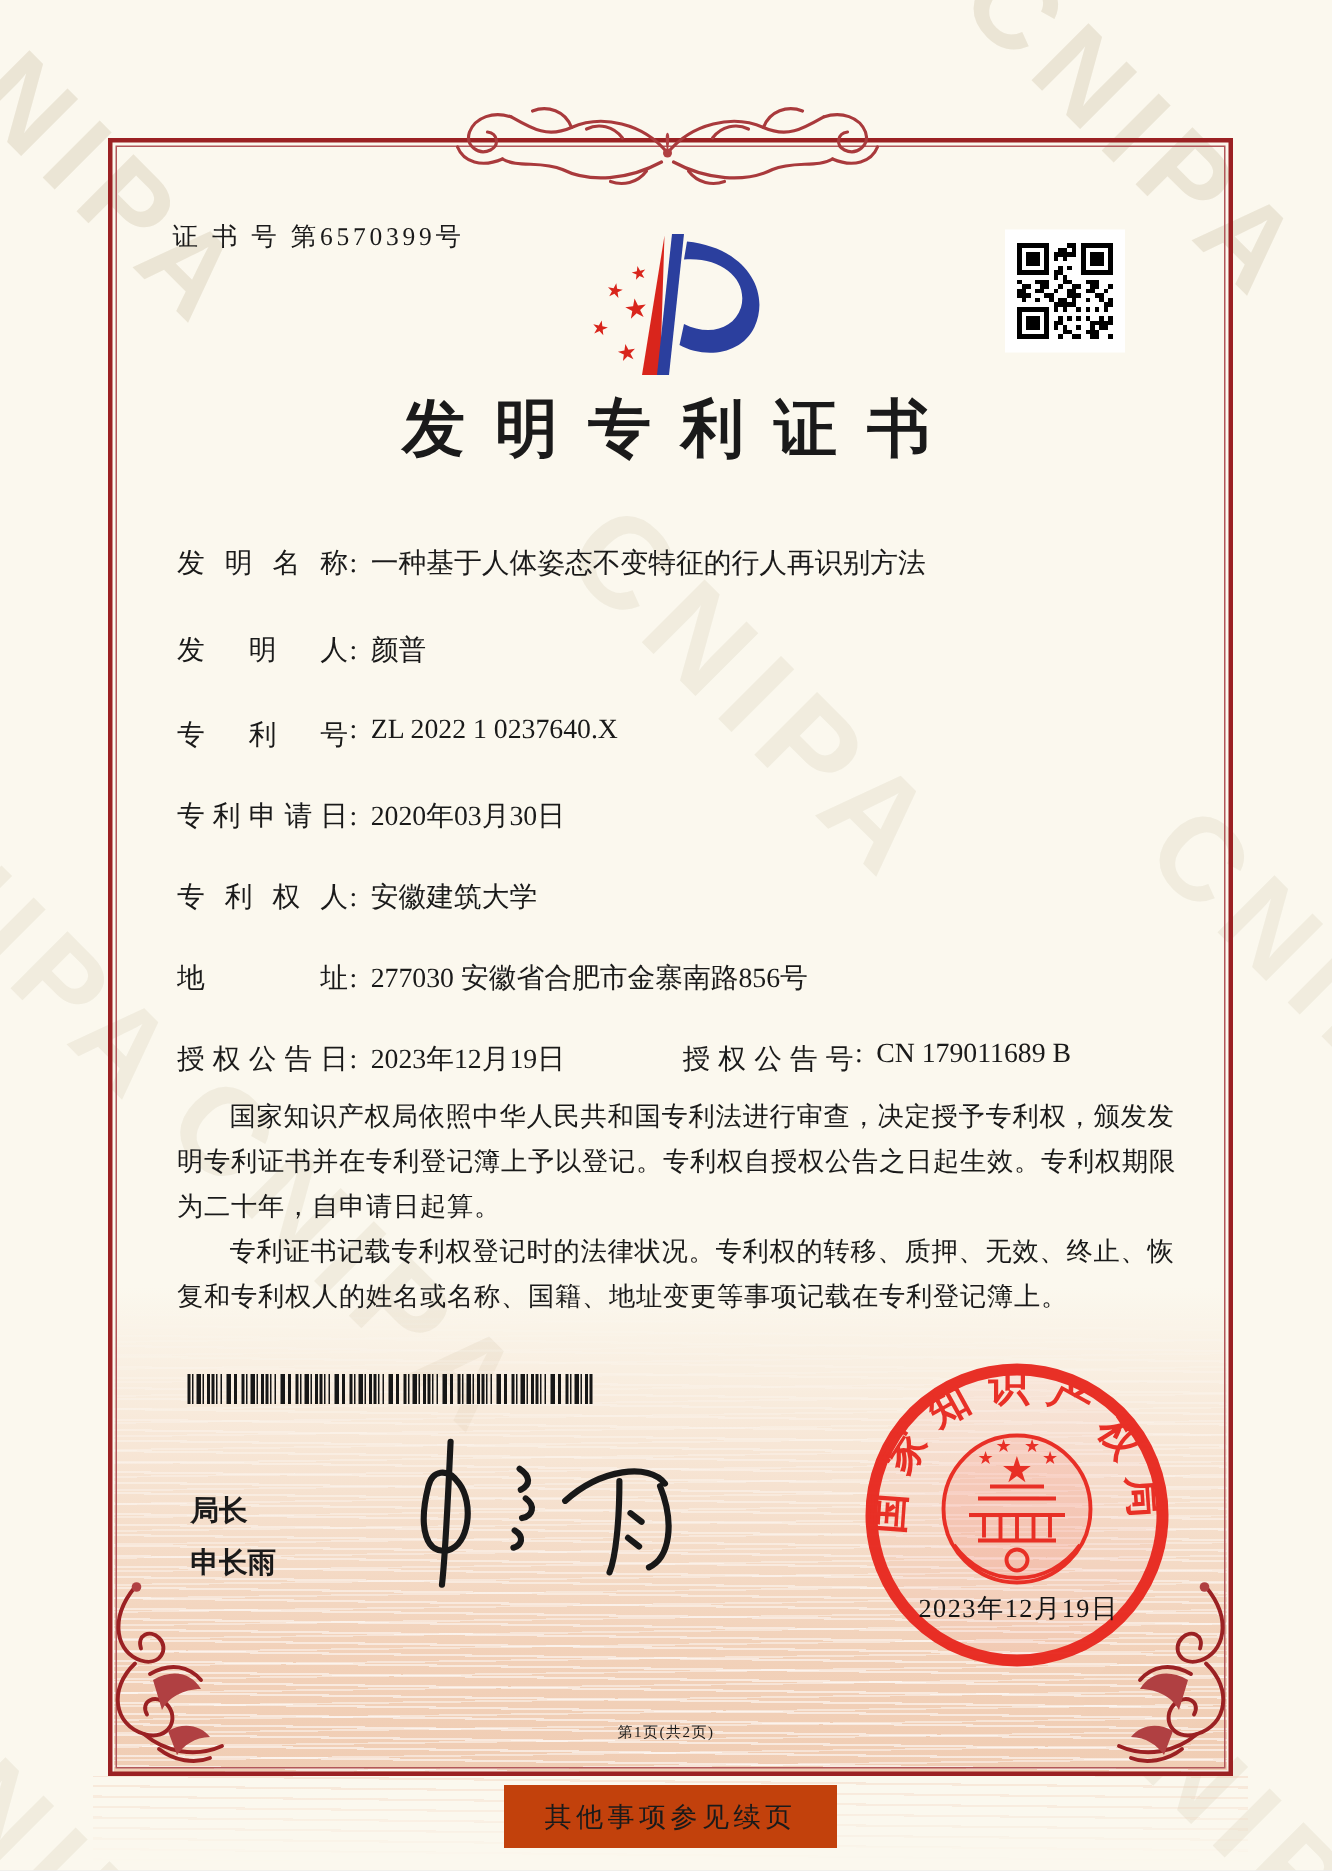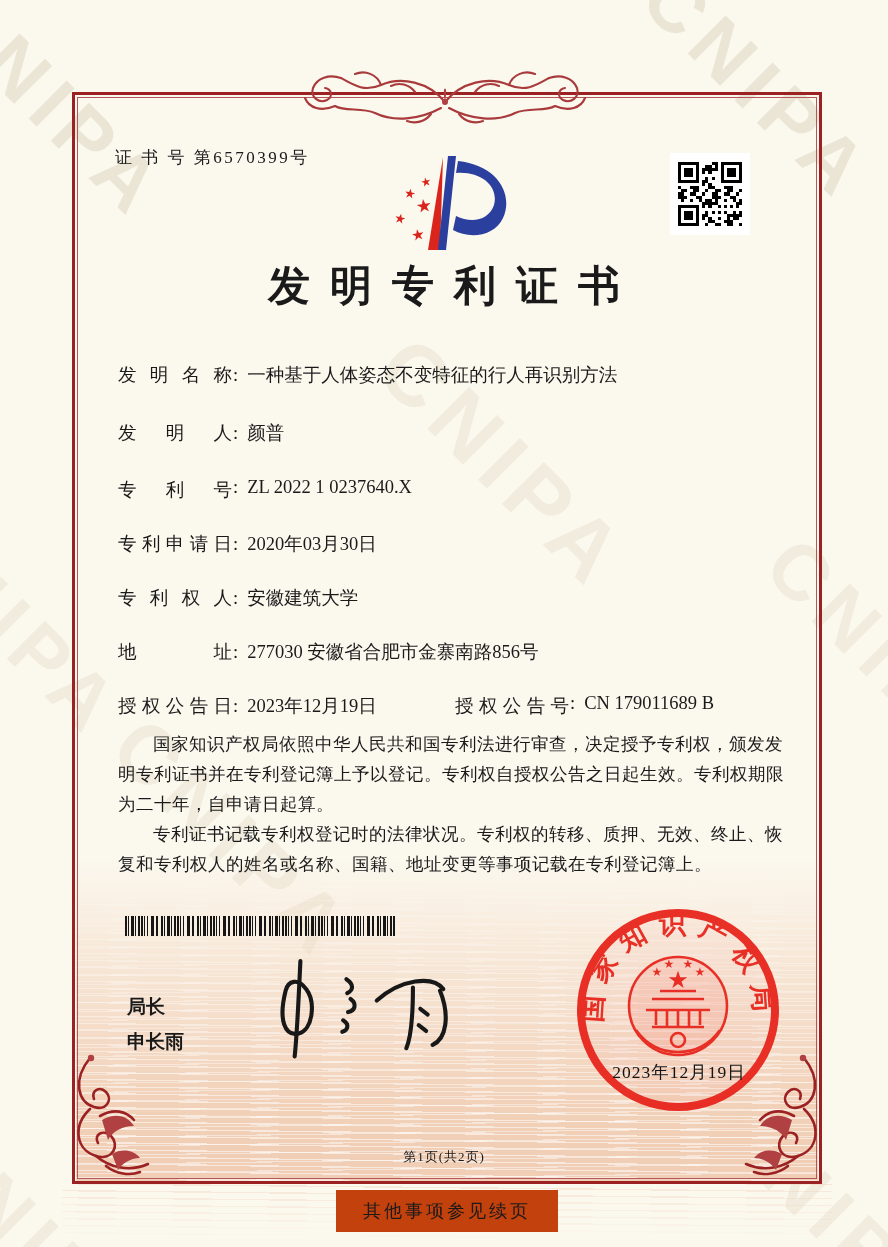--- a/index.html
+++ b/index.html
@@ -78,21 +78,21 @@
   .signer-title{position:absolute;left:127px;top:994px;font-size:19px;font-weight:600;z-index:4;
     font-family:"Liberation Sans","DejaVu Sans",sans-serif;}
   .signer-name{position:absolute;left:127px;top:1029px;font-size:19px;font-weight:600;z-index:4;
     font-family:"Liberation Sans","DejaVu Sans",sans-serif;}
   .signature{position:absolute;left:252px;top:948px;z-index:4;}
   .seal{position:absolute;left:572px;top:904px;z-index:5;opacity:.95;}
   .seal-date{
     position:absolute;left:576px;top:1060px;width:206px;text-align:center;z-index:6;
     font-size:17.5px;color:#141414;letter-spacing:1px;
   }
-  .page-num{position:absolute;left:0;top:1148px;width:100%;text-align:center;font-size:13px;z-index:4;letter-spacing:1px;}
+  .page-num{position:absolute;left:0;top:1148px;width:100%;text-align:center;font-size:10px;z-index:4;letter-spacing:1px;}
   .contbox{
     position:absolute;left:336px;top:1190px;width:222px;height:42px;background:#c2410c;z-index:6;
     display:flex;align-items:center;justify-content:center;font-size:18px;letter-spacing:3px;
   }
 </style>
 </head>
 <body>
 
 <div class="page">
 

